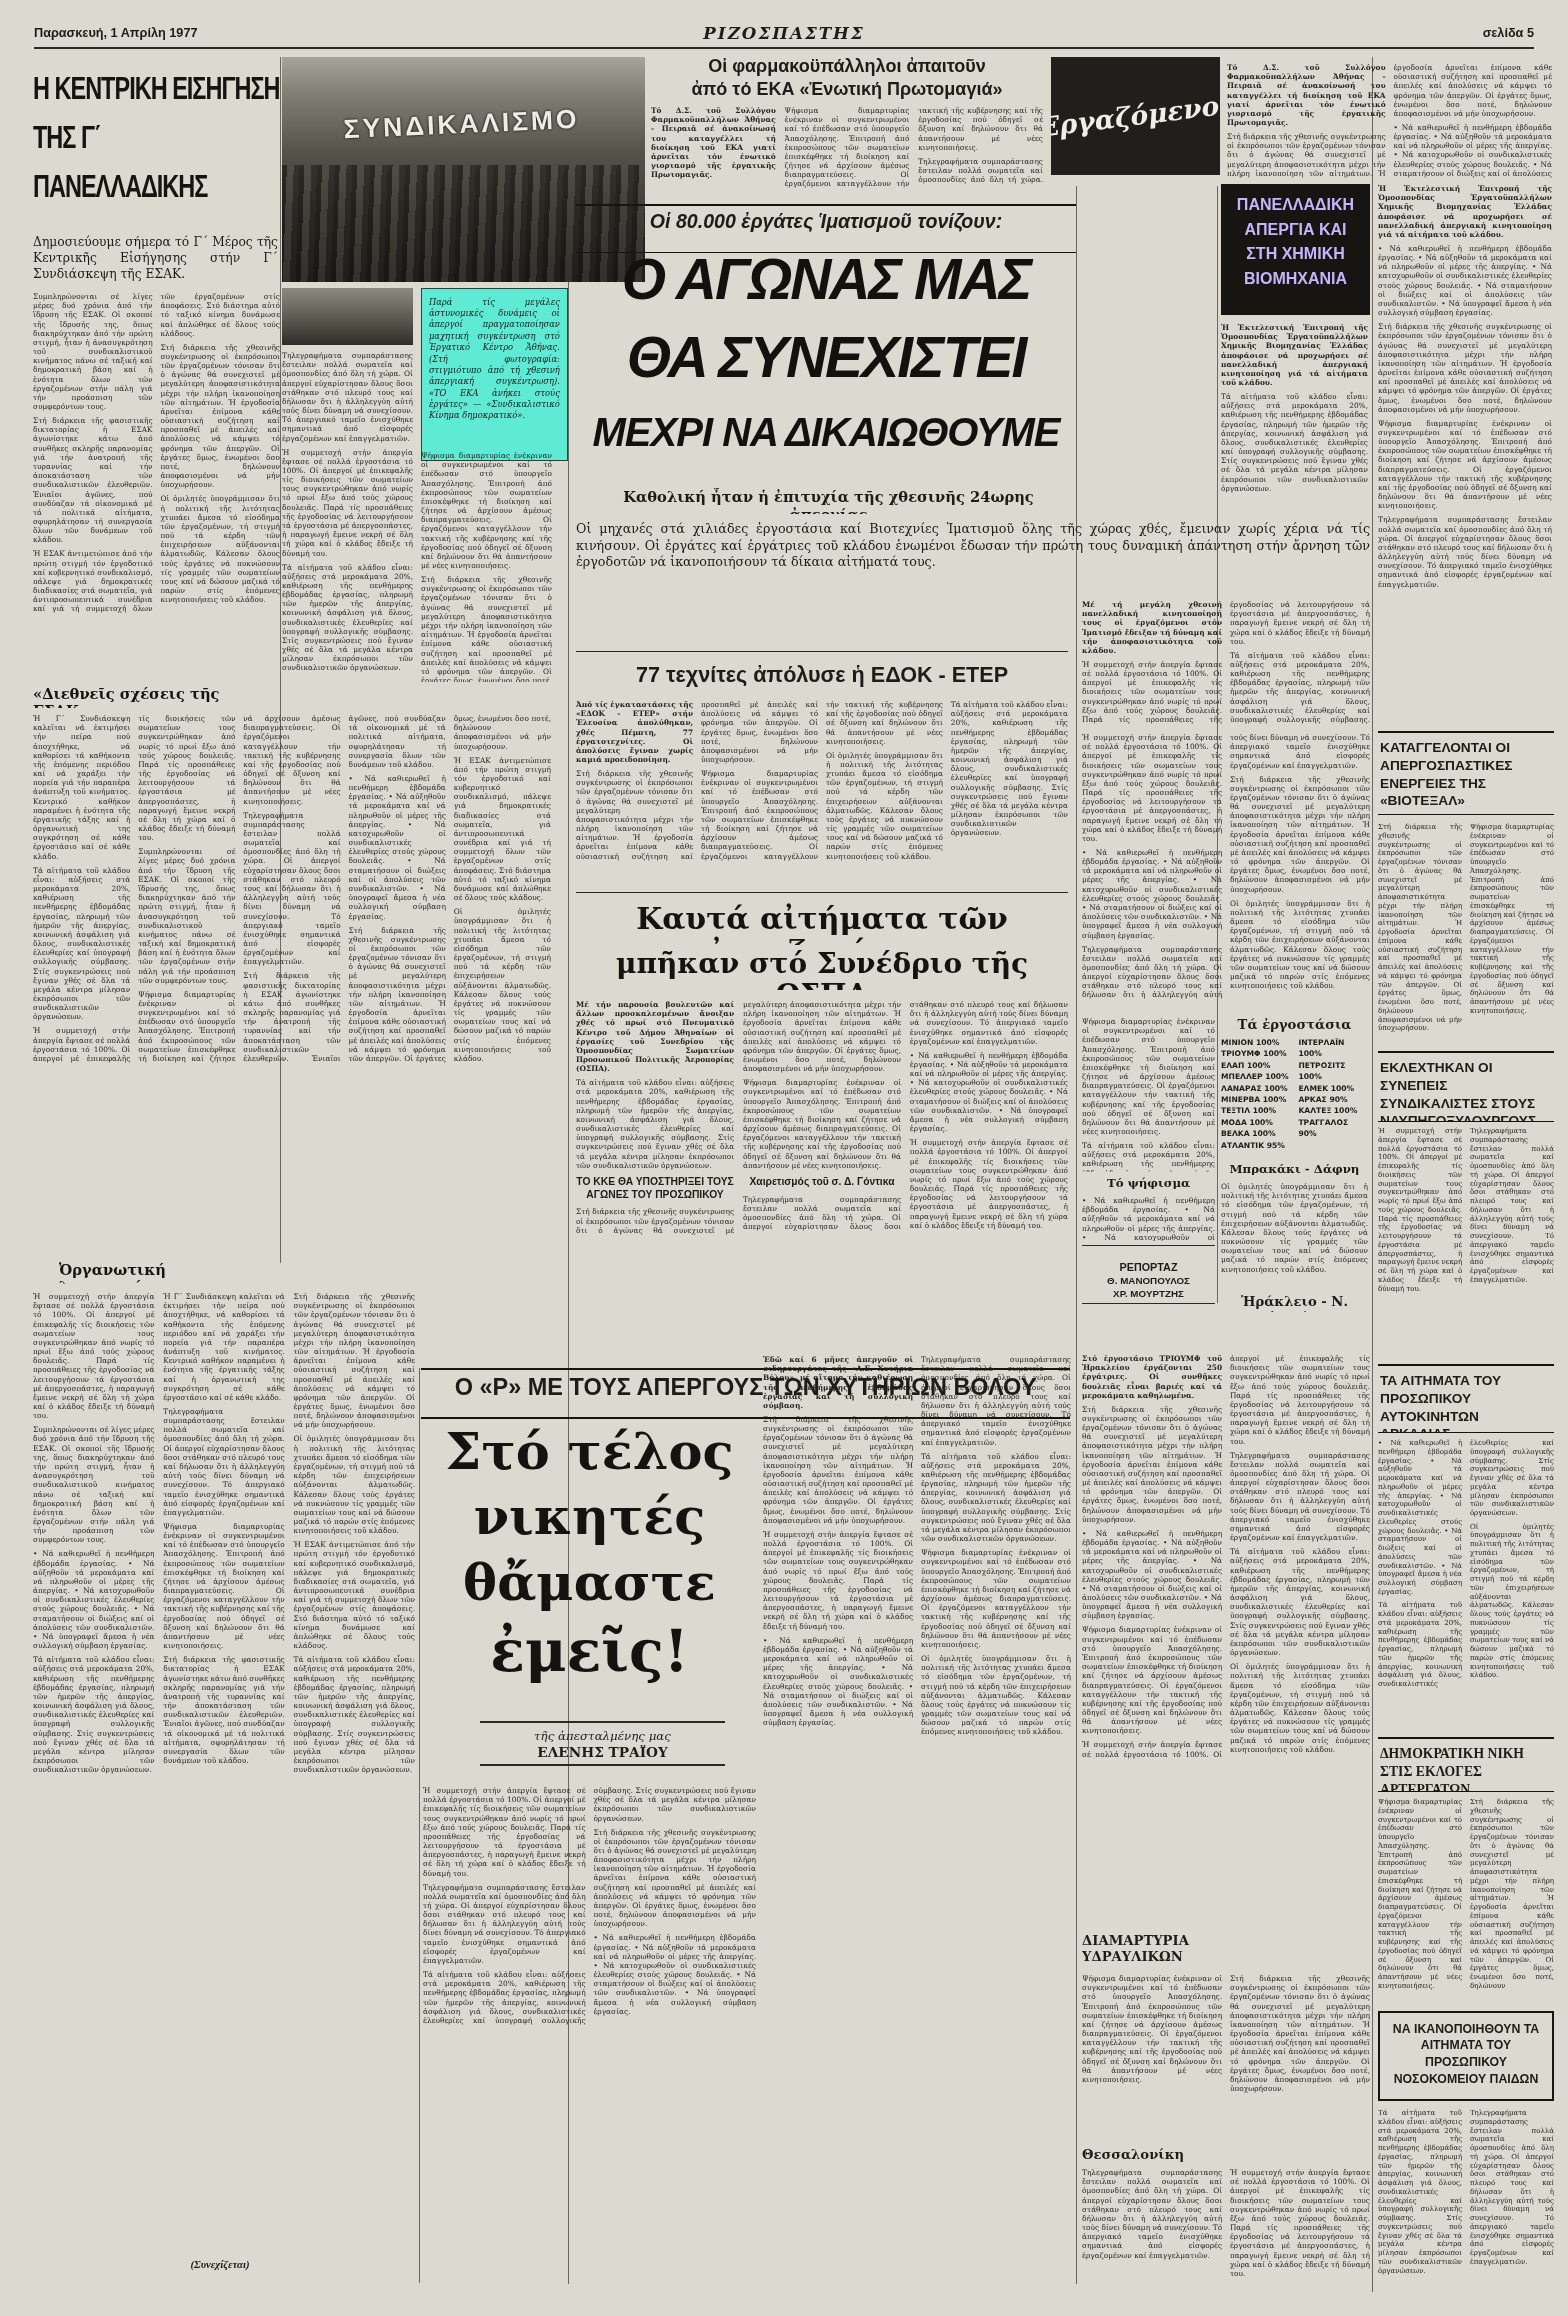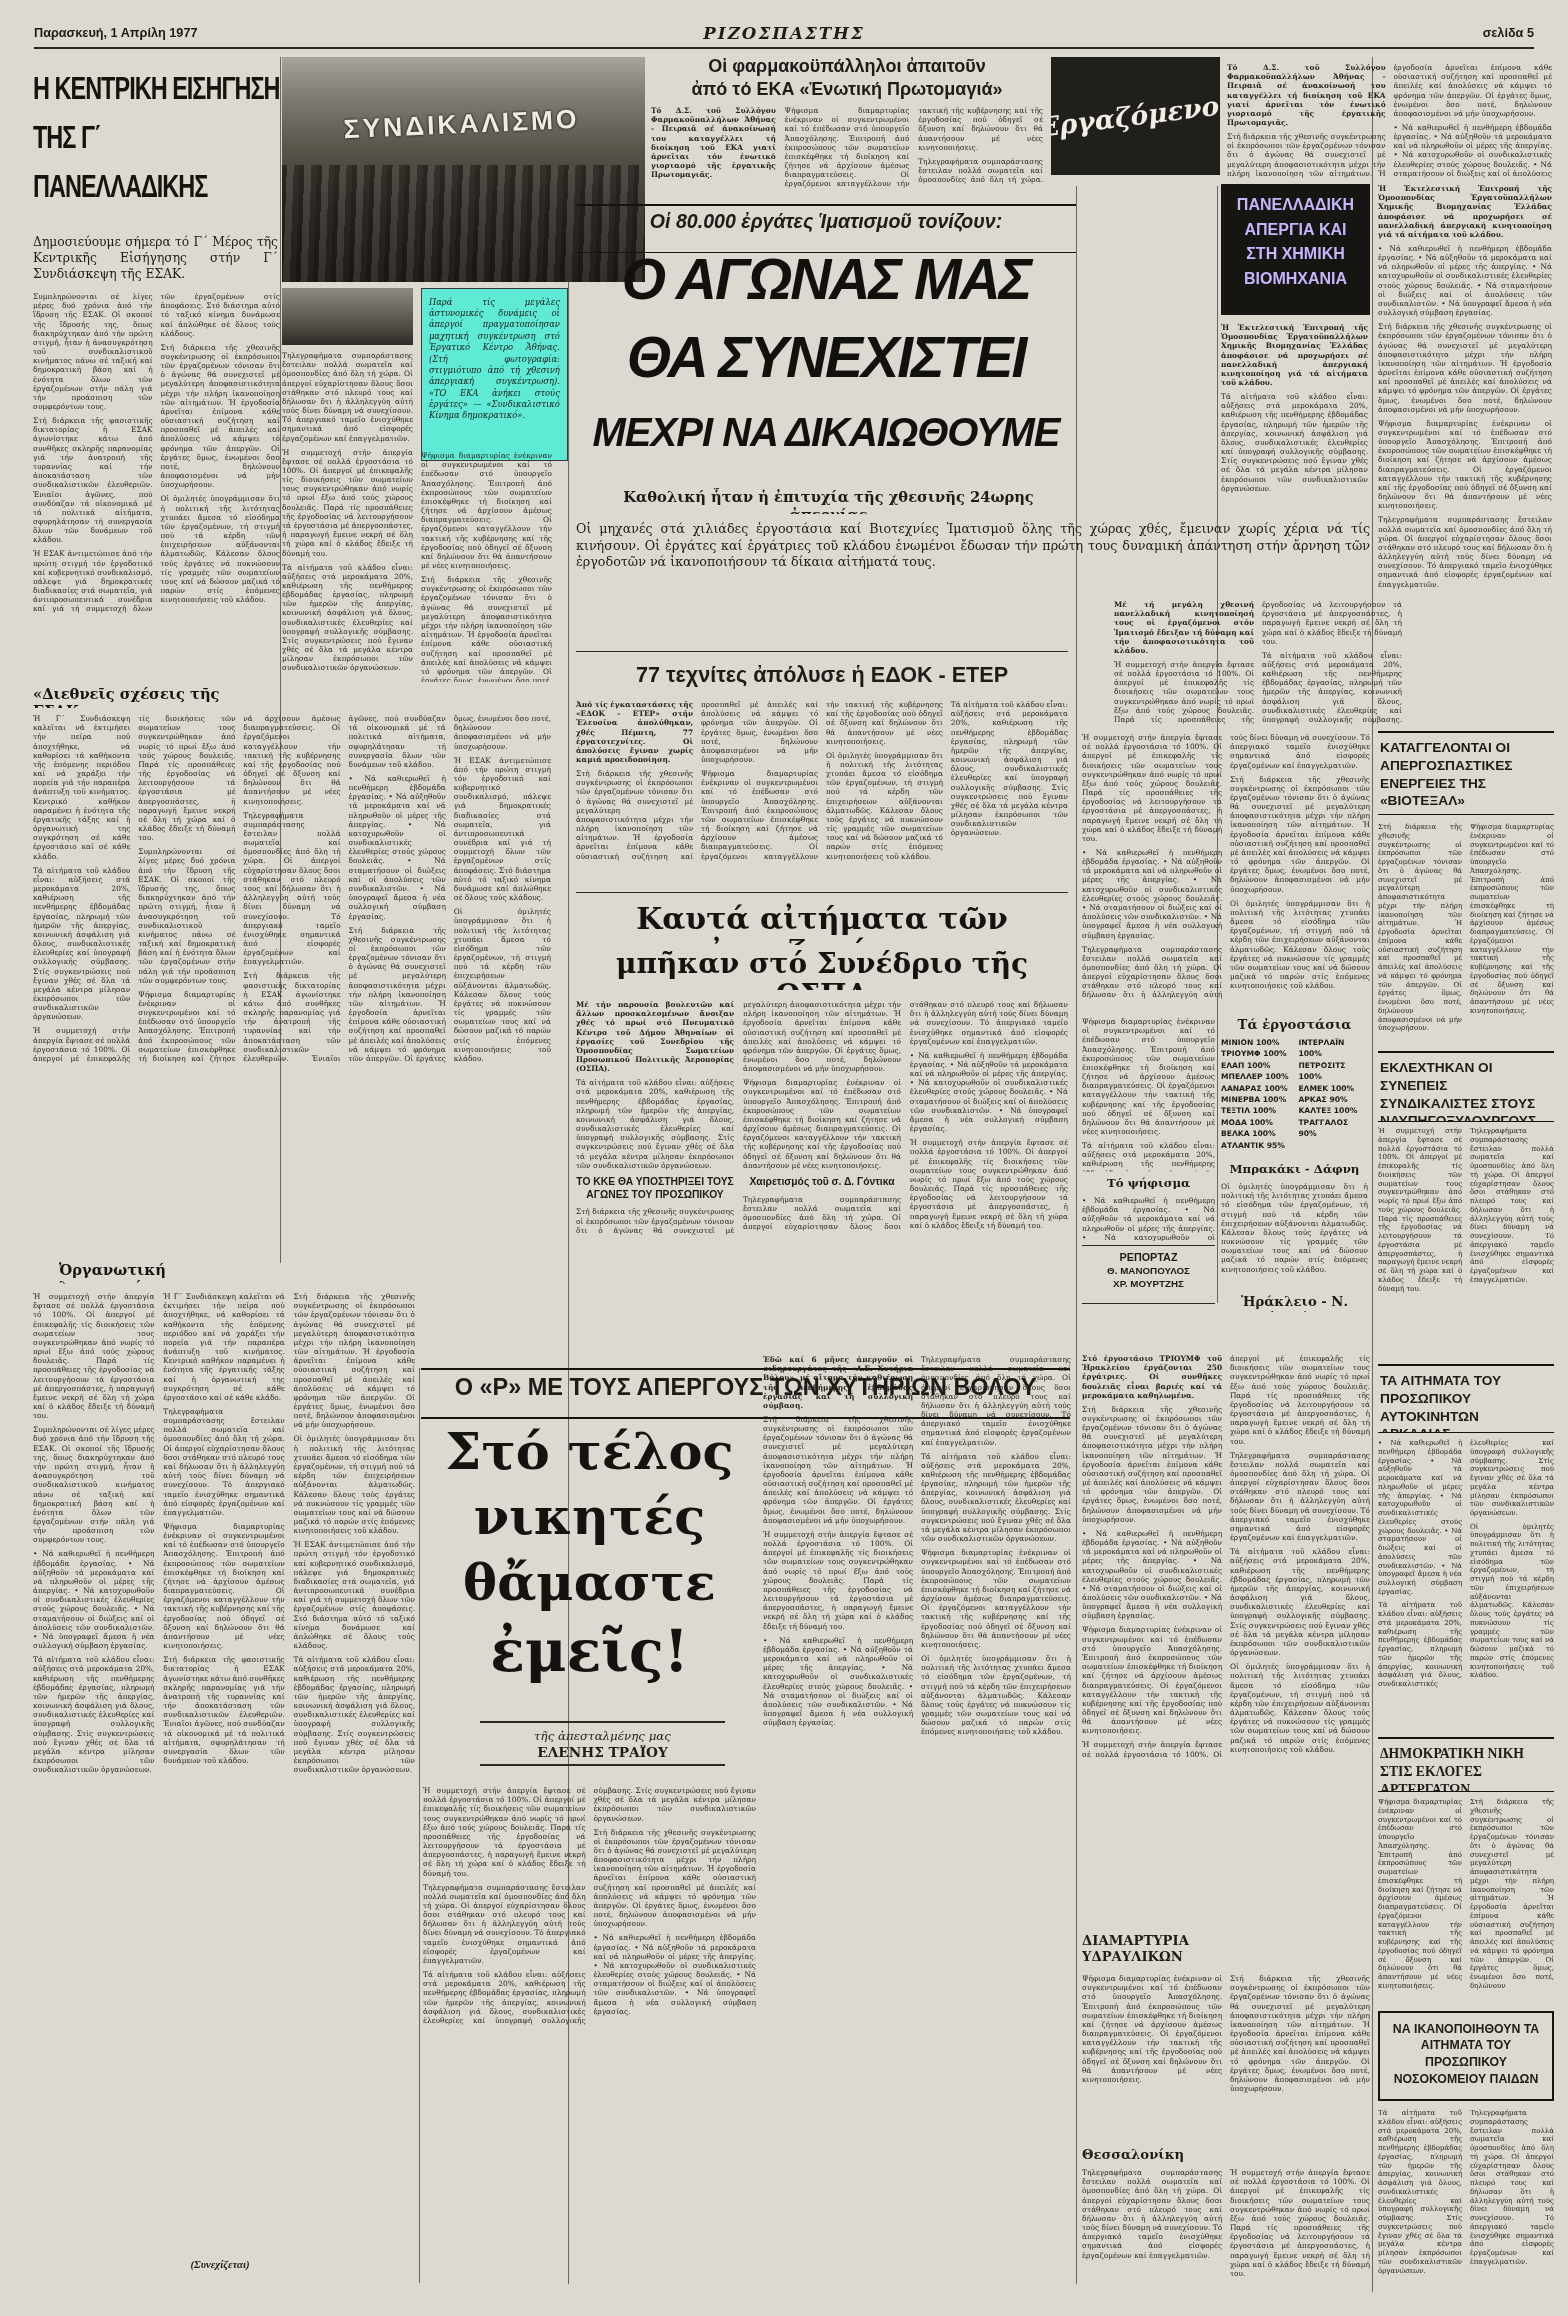--- a/index.html
+++ b/index.html
@@ -60,21 +60,21 @@
   .photo-crowd{position:absolute;left:0;right:0;bottom:0;height:52%;
       background:repeating-linear-gradient(92deg,rgba(18,17,15,.6) 0 4.9px,rgba(84,80,72,.35) 4.9px 11.8px,rgba(30,28,25,.55) 11.8px 17.6px);}
   .photo-banner{position:absolute;top:24%;left:5%;right:6%;transform:rotate(-2.5deg);
       color:#efece4;font:bold 26.5px/1 "Liberation Sans","DejaVu Sans",sans-serif;letter-spacing:2.9px;
       text-shadow:0 0 2.9px #000;text-align:center;}
   .photo-small{background:linear-gradient(180deg,#8d8a81 0,#5b584f 55%,#2e2c28 100%);}
   .logo-box{background:#201f1b;display:flex;align-items:center;justify-content:center;}
   .logo-text{color:#f1eee6;font:italic bold 26.5px/1 "DejaVu Serif",serif;transform:rotate(-7deg);}
   .factory-list{font:bold 7.6px/1.5 "DejaVu Sans","Liberation Sans",sans-serif;column-count:2;column-gap:7.8px;}
   .reportage{border-top:1px solid #2a2923;border-bottom:1px solid #2a2923;text-align:center;padding:3.9px 0;}
-  .reportage .lbl{font:bold 10.8px/1.3 "Liberation Sans",sans-serif;}
+  .reportage .lbl{font:bold 10.8px/1.3 "Liberation Sans",sans-serif;margin-top:10px;}
   .reportage .names{font:bold 9.8px/1.35 "Liberation Sans",sans-serif;}
   .continues{font:italic bold 10.8px/1.2 "DejaVu Serif",serif;text-align:center;}
 </style>
 </head>
 <body>
 
 <div id="paper">
 
   <div class="c header-txt" style="left:34px;top:27.4px;width:294px;height:17.6px;">Παρασκευή, 1 Απρίλη 1977</div>
   <div class="c masthead" style="left:686px;top:23.5px;width:196px;height:21.6px;">ΡΙΖΟΣΠΑΣΤΗΣ</div>
@@ -167,21 +167,21 @@
     <p class="bt">Στή διάρκεια τῆς χθεσινῆς συγκέντρωσης οἱ ἐκπρόσωποι τῶν ἐργαζομένων τόνισαν ὅτι ὁ ἀγώνας θά συνεχιστεῖ μέ μεγαλύτερη ἀποφασιστικότητα μέχρι τήν πλήρη ἱκανοποίηση τῶν αἰτημάτων. Ἡ ἐργοδοσία ἀρνεῖται ἐπίμονα κάθε οὐσιαστική συζήτηση καί προσπαθεῖ μέ ἀπειλές καί ἀπολύσεις νά κάμψει τό φρόνημα τῶν ἀπεργῶν. Οἱ ἐργάτες ὅμως, ἑνωμένοι ὅσο ποτέ, δηλώνουν ἀποφασισμένοι νά μήν ὑποχωρήσουν.</p>
     <p class="bt">• Νά καθιερωθεῖ ἡ πενθήμερη ἐβδομάδα ἐργασίας. • Νά αὐξηθοῦν τά μεροκάματα καί νά πληρωθοῦν οἱ μέρες τῆς ἀπεργίας. • Νά κατοχυρωθοῦν οἱ συνδικαλιστικές ἐλευθερίες στούς χώρους δουλειᾶς. • Νά σταματήσουν οἱ διώξεις καί οἱ ἀπολύσεις τῶν συνδικαλιστῶν. • Νά ὑπογραφεῖ ἄμεσα ἡ νέα συλλογική σύμβαση ἐργασίας.</p>
   </div>
 
   <div class="c kicker" style="left:576px;top:204px;width:500px;height:35px;">Οἱ 80.000 ἐργάτες Ἱματισμοῦ τονίζουν:</div>
   <div class="c strike-h1" style="left:576px;top:251px;width:500px;height:69px;">Ο ΑΓΩΝΑΣ ΜΑΣ</div>
   <div class="c strike-h1" style="left:576px;top:329px;width:500px;height:69px;">ΘΑ ΣΥΝΕΧΙΣΤΕΙ</div>
   <div class="c strike-h3" style="left:576px;top:412px;width:500px;height:51px;">ΜΕΧΡΙ ΝΑ ΔΙΚΑΙΩΘΟΥΜΕ</div>
   <div class="c deck" style="left:608px;top:488px;width:441px;height:25.5px;">Καθολική ἦταν ἡ ἐπιτυχία τῆς χθεσινῆς 24ωρης ἀπεργίας</div>
   <div class="c lead13" style="left:576px;top:521px;width:794px;height:69px;">Οἱ μηχανές στά χιλιάδες ἐργοστάσια καί Βιοτεχνίες Ἱματισμοῦ ὅλης τῆς χώρας χθές, ἔμειναν χωρίς χέρια νά τίς κινήσουν. Οἱ ἐργάτες καί ἐργάτριες τοῦ κλάδου ἑνωμένοι ἔδωσαν τήν πρώτη τους δυναμική ἀπάντηση στήν ἄρνηση τῶν ἐργοδοτῶν νά ἱκανοποιήσουν τά δίκαια αἰτήματά τους.</div>
-  <div class="c cols2" style="left:1082px;top:600px;width:288px;height:127px;margin-left:32px;">
+  <div class="c cols2" style="left:1082px;top:600px;width:288px;height:127px;">
     <p class="bt bb">Μέ τή μεγάλη χθεσινή πανελλαδική κινητοποίησή τους οἱ ἐργαζόμενοι στόν Ἱματισμό ἔδειξαν τή δύναμη καί τήν ἀποφασιστικότητα τοῦ κλάδου.</p>
     <p class="bt">Ἡ συμμετοχή στήν ἀπεργία ἔφτασε σέ πολλά ἐργοστάσια τό 100%. Οἱ ἀπεργοί μέ ἐπικεφαλῆς τίς διοικήσεις τῶν σωματείων τους συγκεντρώθηκαν ἀπό νωρίς τό πρωί ἔξω ἀπό τούς χώρους δουλειᾶς. Παρά τίς προσπάθειες τῆς ἐργοδοσίας νά λειτουργήσουν τά ἐργοστάσια μέ ἀπεργοσπάστες, ἡ παραγωγή ἔμεινε νεκρή σέ ὅλη τή χώρα καί ὁ κλάδος ἔδειξε τή δύναμή του.</p>
     <p class="bt">Τά αἰτήματα τοῦ κλάδου εἶναι: αὐξήσεις στά μεροκάματα 20%, καθιέρωση τῆς πενθήμερης ἐβδομάδας ἐργασίας, πληρωμή τῶν ἡμερῶν τῆς ἀπεργίας, κοινωνική ἀσφάλιση γιά ὅλους, συνδικαλιστικές ἐλευθερίες καί ὑπογραφή συλλογικῆς σύμβασης. Στίς συγκεντρώσεις πού ἔγιναν χθές σέ ὅλα τά μεγάλα κέντρα μίλησαν ἐκπρόσωποι τῶν συνδικαλιστικῶν ὀργανώσεων.</p>
   </div>
 
   <div class="c box-black" style="left:1221px;top:184px;width:149px;height:131px;box-sizing:border-box;">ΠΑΝΕΛΛΑΔΙΚΗ ΑΠΕΡΓΙΑ ΚΑΙ ΣΤΗ ΧΗΜΙΚΗ ΒΙΟΜΗΧΑΝΙΑ</div>
   <div class="c" style="left:1221px;top:323px;width:147px;height:192px;">
     <p class="bt bb">Ἡ Ἐκτελεστική Ἐπιτροπή τῆς Ὁμοσπονδίας Ἐργατοϋπαλλήλων Χημικῆς Βιομηχανίας Ἑλλάδας ἀποφάσισε νά προχωρήσει σέ πανελλαδική ἀπεργιακή κινητοποίηση γιά τά αἰτήματα τοῦ κλάδου.</p>
     <p class="bt">Τά αἰτήματα τοῦ κλάδου εἶναι: αὐξήσεις στά μεροκάματα 20%, καθιέρωση τῆς πενθήμερης ἐβδομάδας ἐργασίας, πληρωμή τῶν ἡμερῶν τῆς ἀπεργίας, κοινωνική ἀσφάλιση γιά ὅλους, συνδικαλιστικές ἐλευθερίες καί ὑπογραφή συλλογικῆς σύμβασης. Στίς συγκεντρώσεις πού ἔγιναν χθές σέ ὅλα τά μεγάλα κέντρα μίλησαν ἐκπρόσωποι τῶν συνδικαλιστικῶν ὀργανώσεων.</p>
   </div>

